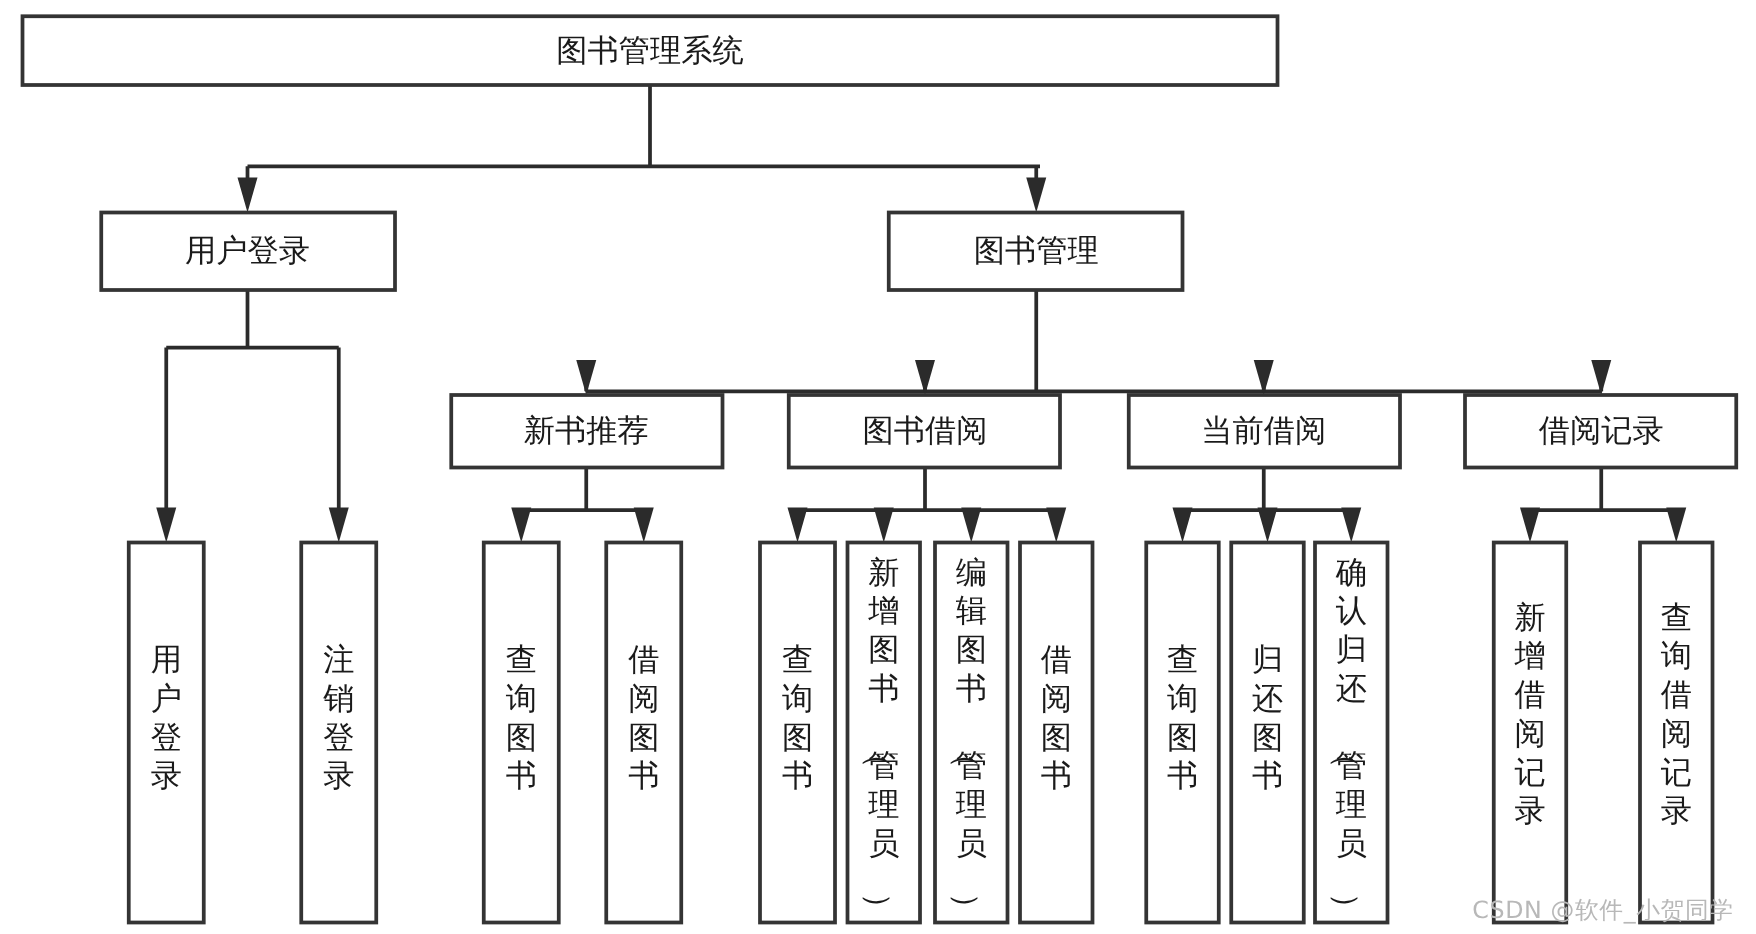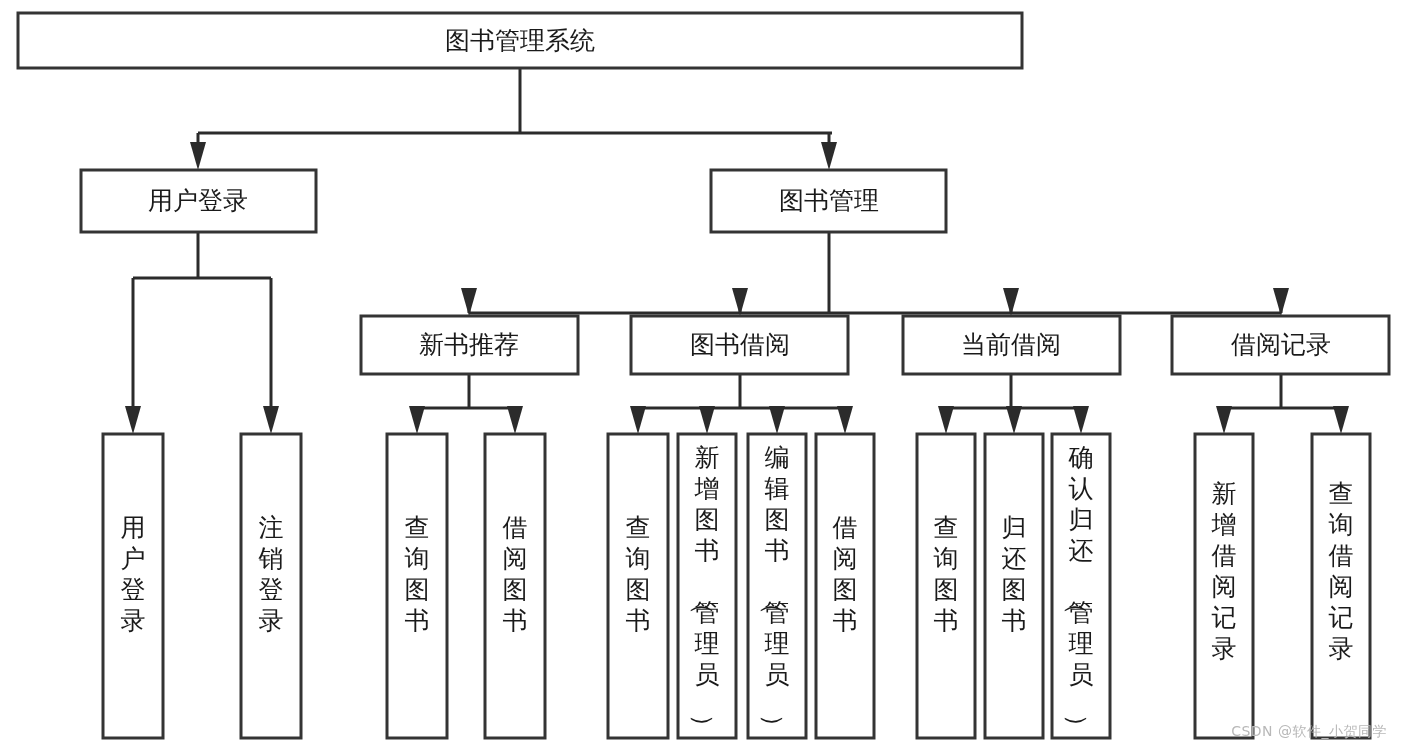--- a/index.html
+++ b/index.html
@@ -46,21 +46,21 @@
     font-family: "DejaVu Sans", "Liberation Sans", sans-serif;
     font-size: 25px;
     fill: #1a1a1a;
     text-anchor: middle;
   }
   .watermark {
     position: absolute;
     right: 18px;
     bottom: 6px;
     font-family: "DejaVu Sans", "Liberation Sans", sans-serif;
-    font-size: 14px;
+    font-size: 19px;
     color: #b8b8b8;
     white-space: nowrap;
     letter-spacing: 0.5px;
   }
 </style>
 </head>
 <body>
 
 <div id="diagram-root">
 <svg width="1405" height="747" viewBox="0 0 1405 747" xmlns="http://www.w3.org/2000/svg">

